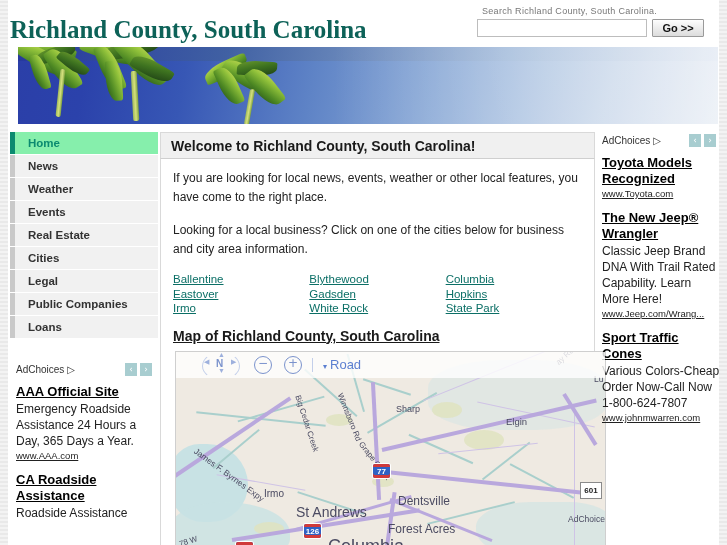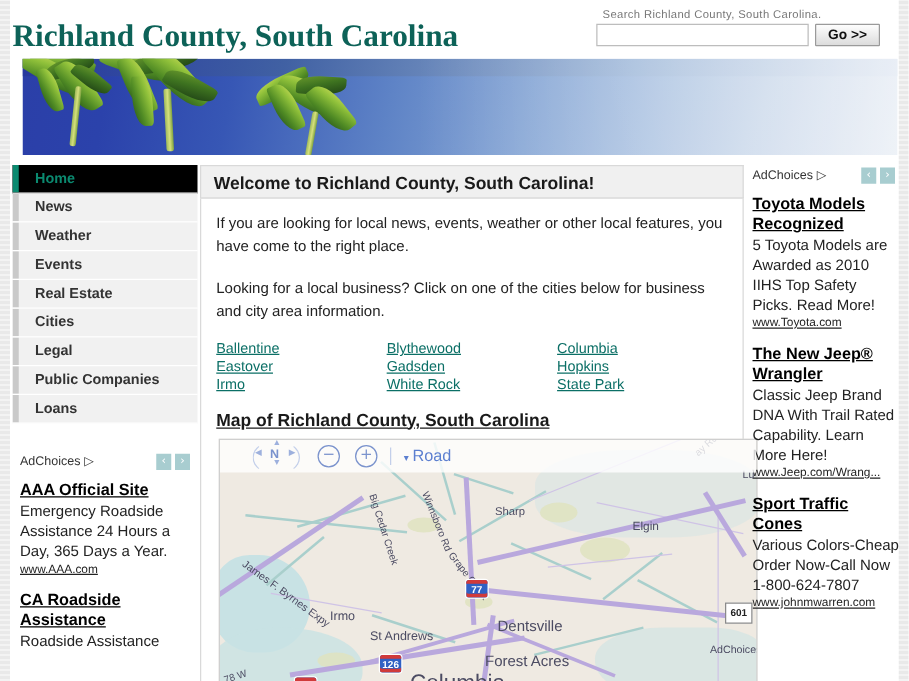--- a/index.html
+++ b/index.html
@@ -182,21 +182,21 @@
   }
   .nav li::before {
     content: "";
     position: absolute;
     left: 0; top: 0; bottom: 0;
     width: 5px;
     background: #c9c9c9;
   }
   .nav li.active {
     color: #0b8a70;
-    background: #000000;
+    background: #86efac;
   }
   .nav li.active::before { background: #0b8a70; }
 
   
   .left-ad {
     margin-top: 22px;
     padding: 0 2px 0 6px;
   }
   .adchoices-row {
     display: flex;
@@ -604,21 +604,21 @@
               <div class="shield" style="left:60px;top:190px;">
                 <span class="capbar"></span>
 
               </div>
               <div class="us-shield" style="left:404px;top:130px;">601</div>
 
               <div class="lbl" style="left:220px;top:52px;font-size:9px;">Sharp</div>
               <div class="lbl" style="left:330px;top:64px;font-size:9.5px;">Elgin</div>
               <div class="lbl" style="left:88px;top:136px;font-size:10px;">Irmo</div>
               <div class="lbl" style="left:222px;top:142px;font-size:12px;">Dentsville</div>
-              <div class="lbl" style="left:120px;top:152px;font-size:10px;">St Andrews</div>
+              <div class="lbl" style="left:120px;top:152px;font-size:14px;">St Andrews</div>
               <div class="lbl" style="left:212px;top:170px;font-size:12px;">Forest Acres</div>
               <div class="lbl" style="left:152px;top:184px;font-size:18px;">Columbia</div>
               <div class="lbl" style="left:392px;top:162px;font-size:8.5px;">AdChoices</div>
               <div class="lbl" style="left:418px;top:22px;font-size:8.5px;">Lu</div>
 
               <div class="lbl" style="left:126px;top:42px;font-size:8px;transform:rotate(72deg);transform-origin:left top;">Big Cedar Creek</div>
               <div class="lbl" style="left:168px;top:40px;font-size:8px;transform:rotate(68deg);transform-origin:left top;">Winnsboro Rd</div>
               <div class="lbl" style="left:22px;top:94px;font-size:8.5px;transform:rotate(36deg);transform-origin:left top;">James F. Byrnes Expy</div>
               <div class="lbl" style="left:188px;top:88px;font-size:8px;transform:rotate(52deg);transform-origin:left top;">Grape Creek</div>
               <div class="lbl" style="left:378px;top:8px;font-size:8px;transform:rotate(-42deg);transform-origin:left top;">ay Rd</div>
@@ -652,21 +652,20 @@
           <span class="adchoices-label">AdChoices</span>
           <span class="adchoices-tri">▷</span>
           <span class="ad-arrows">
             <span class="ad-arrow">‹</span>
             <span class="ad-arrow">›</span>
           </span>
         </div>
 
         <div class="ad-item">
           <span class="ad-title">Toyota Models Recognized</span>
-          <div class="ad-body">5 Toyota Models are Awarded as 2010 IIHS Top Safety Picks. Read More!</div>
           <span class="ad-url">www.Toyota.com</span>
         </div>
 
         <div class="ad-item">
           <span class="ad-title">The New Jeep® Wrangler</span>
           <div class="ad-body">Classic Jeep Brand DNA With Trail Rated Capability. Learn More Here!</div>
           <span class="ad-url">www.Jeep.com/Wrang...</span>
         </div>
 
         <div class="ad-item">

